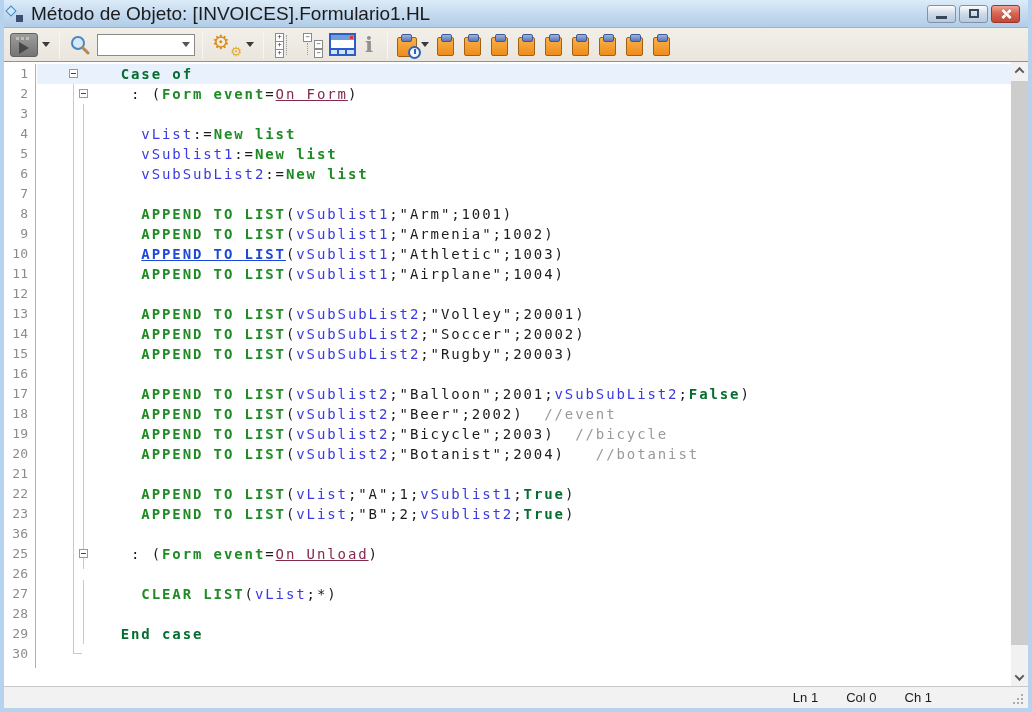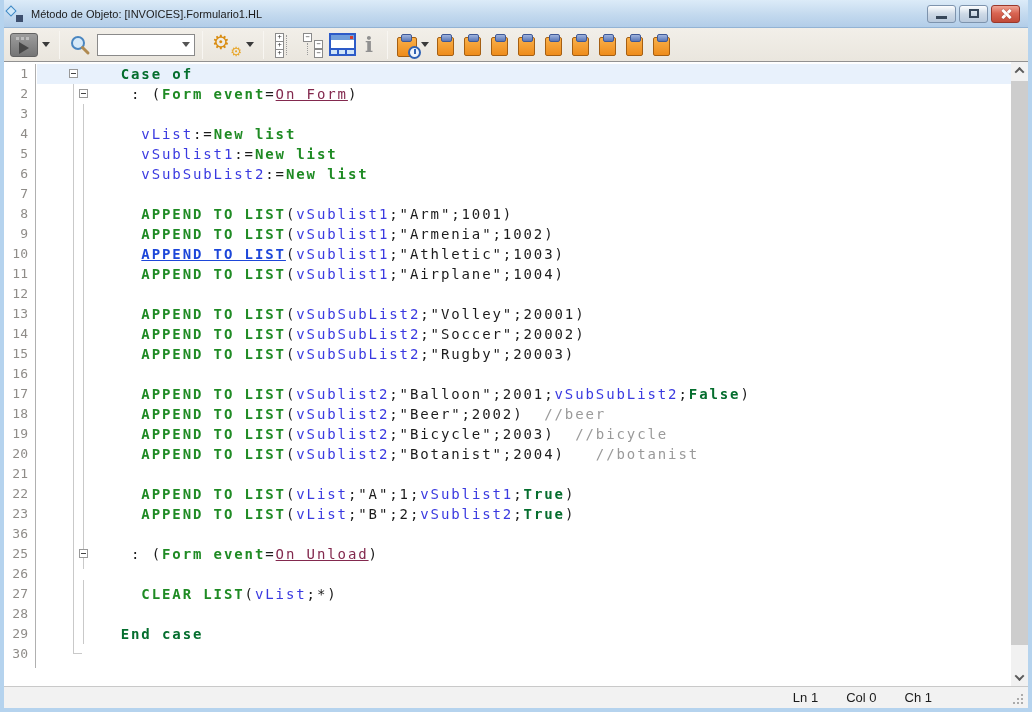--- a/index.html
+++ b/index.html
@@ -7,21 +7,21 @@
   .window{position:relative;width:1032px;height:712px;background:#fff;
     border-left:4px solid #b5d3ee;border-right:4px solid #b5d3ee;border-bottom:4px solid #b5d3ee;
     overflow:hidden;}
   
   .titlebar{position:absolute;left:-4px;top:0;width:1032px;height:28px;
     background:linear-gradient(#dcebf8,#c3d9ee 55%,#b2cde8);
     border-bottom:1px solid #93b3d4;display:flex;align-items:center;padding:0 6px;}
   .app-icon{position:relative;width:18px;height:18px;margin-right:7px;flex:0 0 auto;}
   .app-icon .dia{position:absolute;left:1px;top:2px;width:8px;height:8px;background:#cfe7f8;border:1px solid #3f88c5;transform:rotate(45deg);}
   .app-icon .sq{position:absolute;right:1px;bottom:1px;width:7px;height:7px;background:#3d4f6e;}
-  .title{font-size:11px;color:#1b1b1b;flex:1 1 auto;white-space:nowrap;overflow:hidden;}
+  .title{font-size:19px;color:#1b1b1b;flex:1 1 auto;white-space:nowrap;overflow:hidden;}
   .winbtns{display:flex;gap:3px;margin-right:6px;}
   .wbtn{width:29px;height:18px;border:1px solid #7d93ad;border-radius:3px;
     background:linear-gradient(#fdfeff,#cdd9e6 50%,#b9c9dc);display:flex;align-items:center;justify-content:center;cursor:default;}
   .wbtn.close{border-color:#99372b;background:linear-gradient(#f0a696,#d96553 45%,#c14a38);}
   .g-min{width:11px;height:3px;background:#37475a;margin-top:7px;}
   .g-max{width:10px;height:9px;border:2px solid #37475a;background:transparent;}
   .g-x{position:relative;width:12px;height:12px;display:block;}
   .g-x::before,.g-x::after{content:"";position:absolute;left:5px;top:0;width:3px;height:12px;background:#fff;border-radius:1px;box-shadow:0 0 1px #7d2417;}
   .g-x::before{transform:rotate(45deg);}
   .g-x::after{transform:rotate(-45deg);}
@@ -239,21 +239,21 @@
         <div class="code-line"><span class="sg-t">       </span><span class="sg-k">APPEND TO LIST</span><span class="sg-t">(</span><span class="sg-v">vSublist1</span><span class="sg-t">;"Arm";1001)</span></div>
         <div class="code-line"><span class="sg-t">       </span><span class="sg-k">APPEND TO LIST</span><span class="sg-t">(</span><span class="sg-v">vSublist1</span><span class="sg-t">;"Armenia";1002)</span></div>
         <div class="code-line"><span class="sg-t">       </span><span class="sg-l">APPEND TO LIST</span><span class="sg-t">(</span><span class="sg-v">vSublist1</span><span class="sg-t">;"Athletic";1003)</span></div>
         <div class="code-line"><span class="sg-t">       </span><span class="sg-k">APPEND TO LIST</span><span class="sg-t">(</span><span class="sg-v">vSublist1</span><span class="sg-t">;"Airplane";1004)</span></div>
         <div class="code-line"></div>
         <div class="code-line"><span class="sg-t">       </span><span class="sg-k">APPEND TO LIST</span><span class="sg-t">(</span><span class="sg-v">vSubSubList2</span><span class="sg-t">;"Volley";20001)</span></div>
         <div class="code-line"><span class="sg-t">       </span><span class="sg-k">APPEND TO LIST</span><span class="sg-t">(</span><span class="sg-v">vSubSubList2</span><span class="sg-t">;"Soccer";20002)</span></div>
         <div class="code-line"><span class="sg-t">       </span><span class="sg-k">APPEND TO LIST</span><span class="sg-t">(</span><span class="sg-v">vSubSubList2</span><span class="sg-t">;"Rugby";20003)</span></div>
         <div class="code-line"></div>
         <div class="code-line"><span class="sg-t">       </span><span class="sg-k">APPEND TO LIST</span><span class="sg-t">(</span><span class="sg-v">vSublist2</span><span class="sg-t">;"Balloon";2001;</span><span class="sg-v">vSubSubList2</span><span class="sg-t">;</span><span class="sg-b">False</span><span class="sg-t">)</span></div>
-        <div class="code-line"><span class="sg-t">       </span><span class="sg-k">APPEND TO LIST</span><span class="sg-t">(</span><span class="sg-v">vSublist2</span><span class="sg-t">;"Beer";2002)  </span><span class="sg-m">//beer</span></div>
+        <div class="code-line"><span class="sg-t">       </span><span class="sg-k">APPEND TO LIST</span><span class="sg-t">(</span><span class="sg-v">vSublist2</span><span class="sg-t">;"Beer";2002)  </span><span class="sg-m">//event</span></div>
         <div class="code-line"><span class="sg-t">       </span><span class="sg-k">APPEND TO LIST</span><span class="sg-t">(</span><span class="sg-v">vSublist2</span><span class="sg-t">;"Bicycle";2003)  </span><span class="sg-m">//bicycle</span></div>
         <div class="code-line"><span class="sg-t">       </span><span class="sg-k">APPEND TO LIST</span><span class="sg-t">(</span><span class="sg-v">vSublist2</span><span class="sg-t">;"Botanist";2004)   </span><span class="sg-m">//botanist</span></div>
         <div class="code-line"></div>
         <div class="code-line"><span class="sg-t">       </span><span class="sg-k">APPEND TO LIST</span><span class="sg-t">(</span><span class="sg-v">vList</span><span class="sg-t">;"A";1;</span><span class="sg-v">vSublist1</span><span class="sg-t">;</span><span class="sg-b">True</span><span class="sg-t">)</span></div>
         <div class="code-line"><span class="sg-t">       </span><span class="sg-k">APPEND TO LIST</span><span class="sg-t">(</span><span class="sg-v">vList</span><span class="sg-t">;"B";2;</span><span class="sg-v">vSublist2</span><span class="sg-t">;</span><span class="sg-b">True</span><span class="sg-t">)</span></div>
         <div class="code-line"></div>
         <div class="code-line"><span class="fold fold-l2"></span><span class="sg-t">      : (</span><span class="sg-k">Form event</span><span class="sg-t">=</span><span class="sg-c">On Unload</span><span class="sg-t">)</span></div>
         <div class="code-line"></div>
         <div class="code-line"><span class="sg-t">       </span><span class="sg-k">CLEAR LIST</span><span class="sg-t">(</span><span class="sg-v">vList</span><span class="sg-t">;*)</span></div>
         <div class="code-line"></div>

